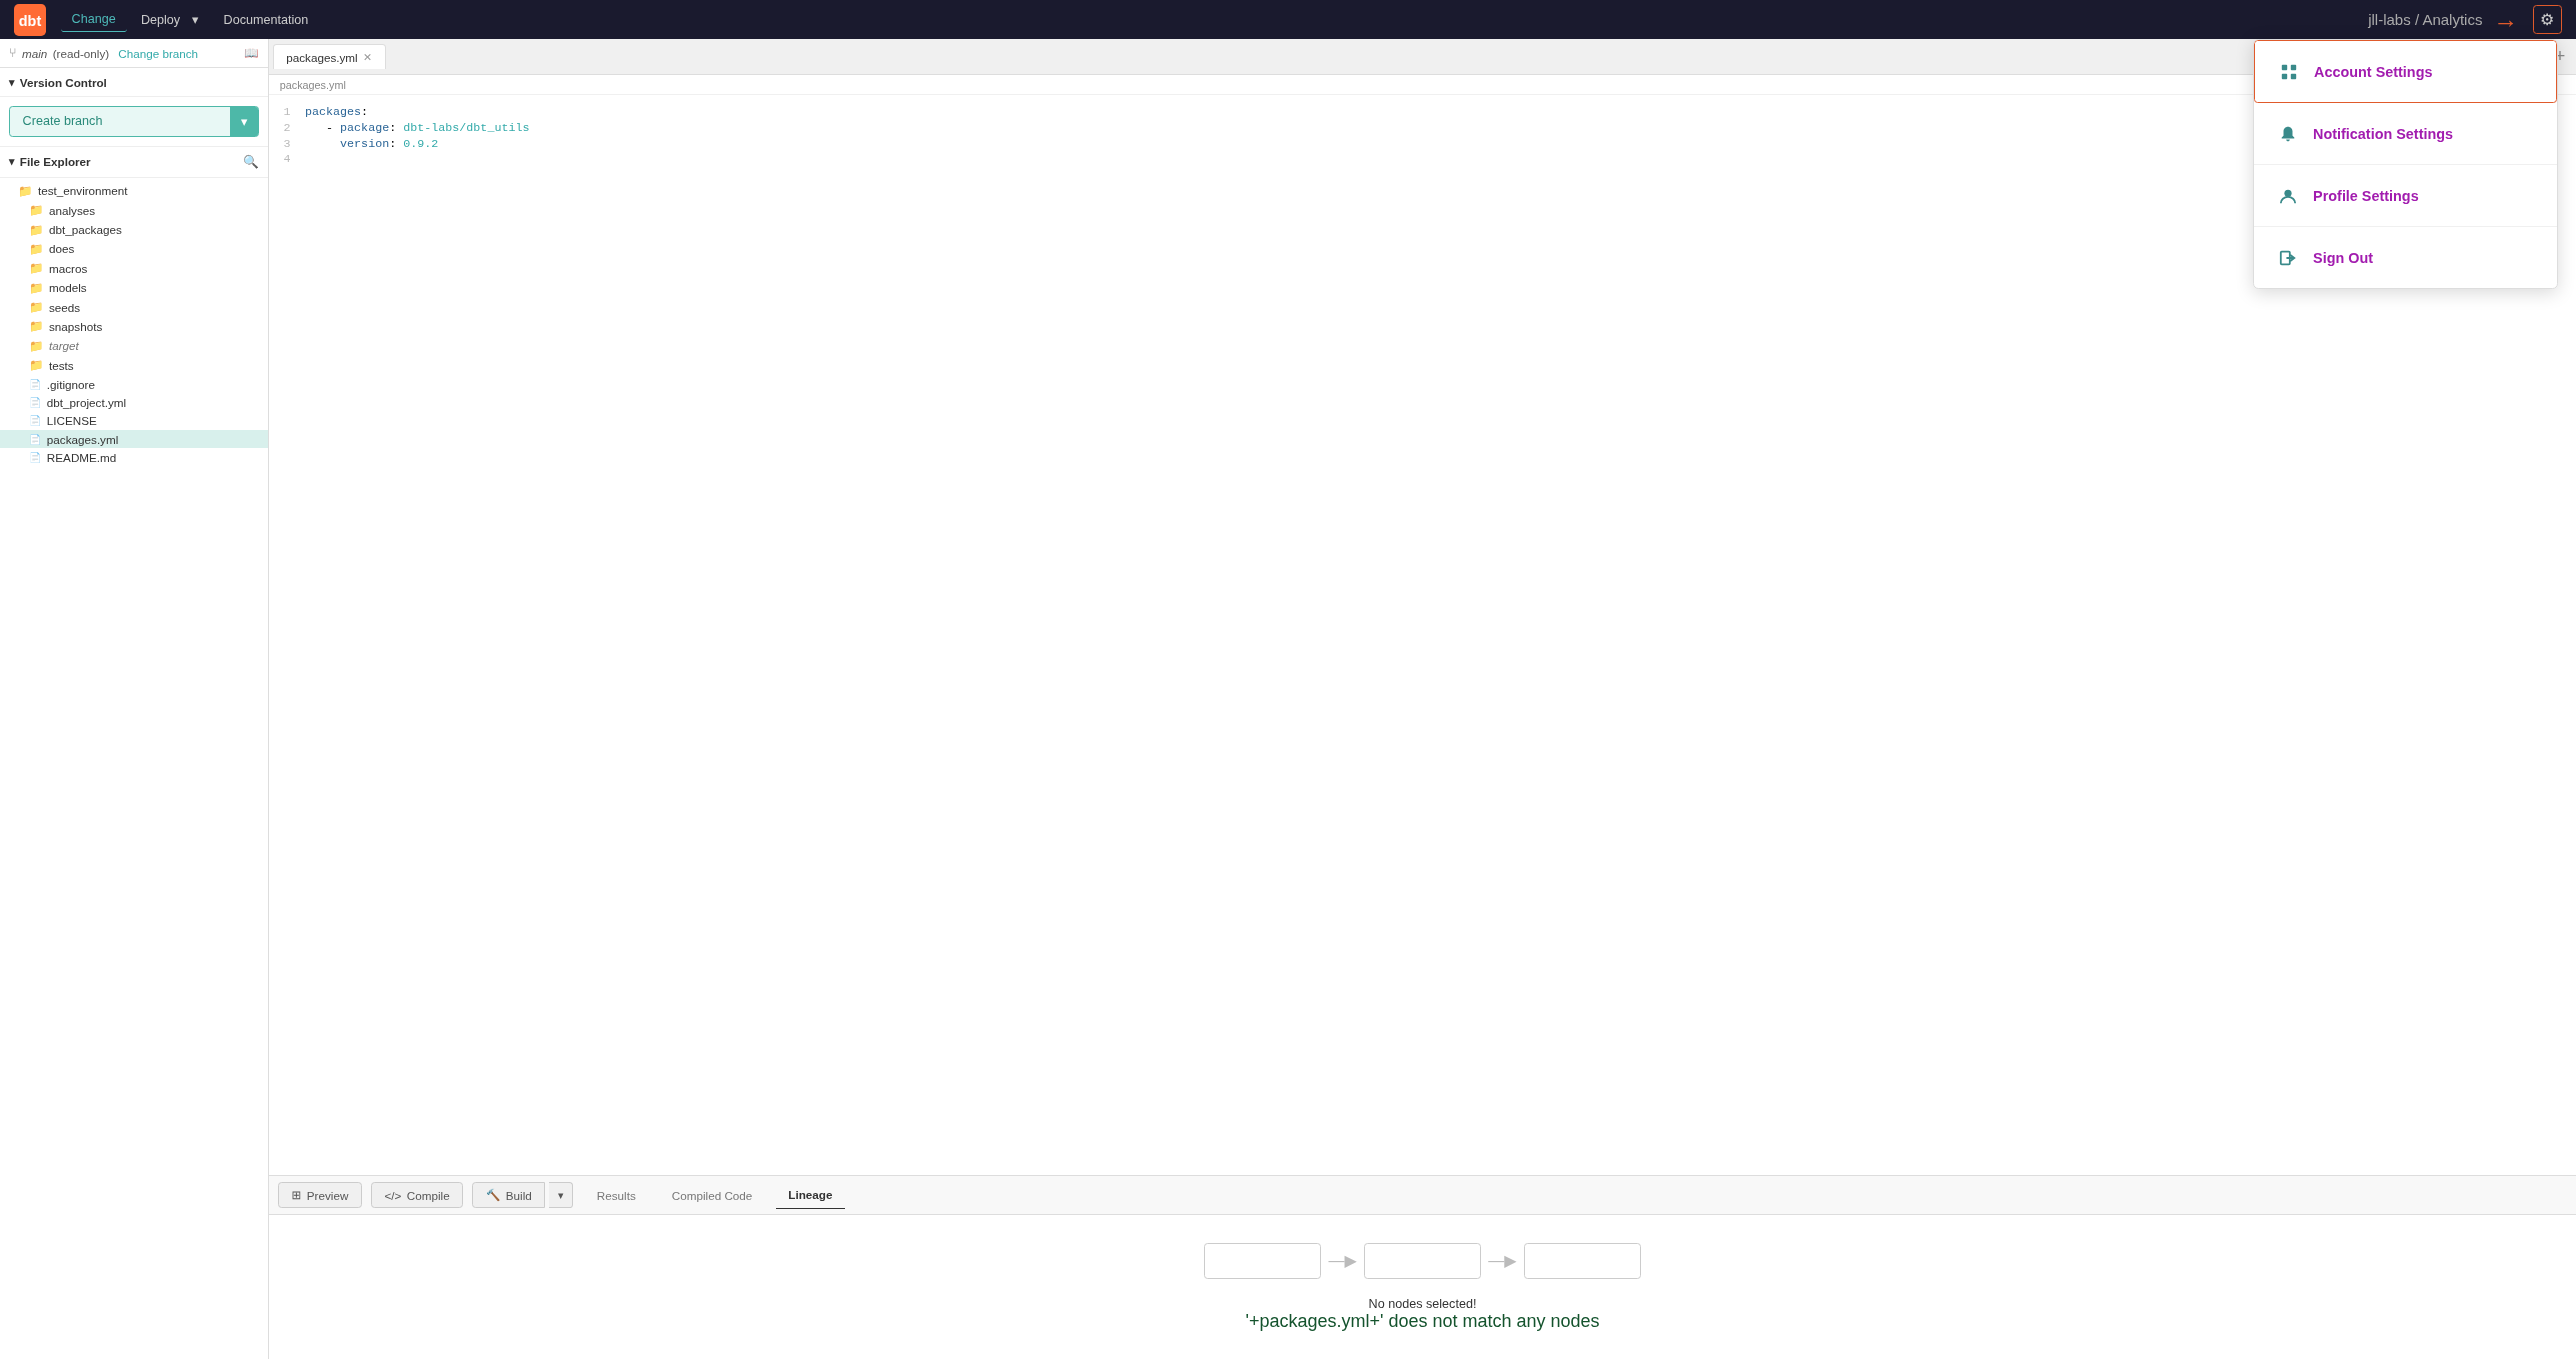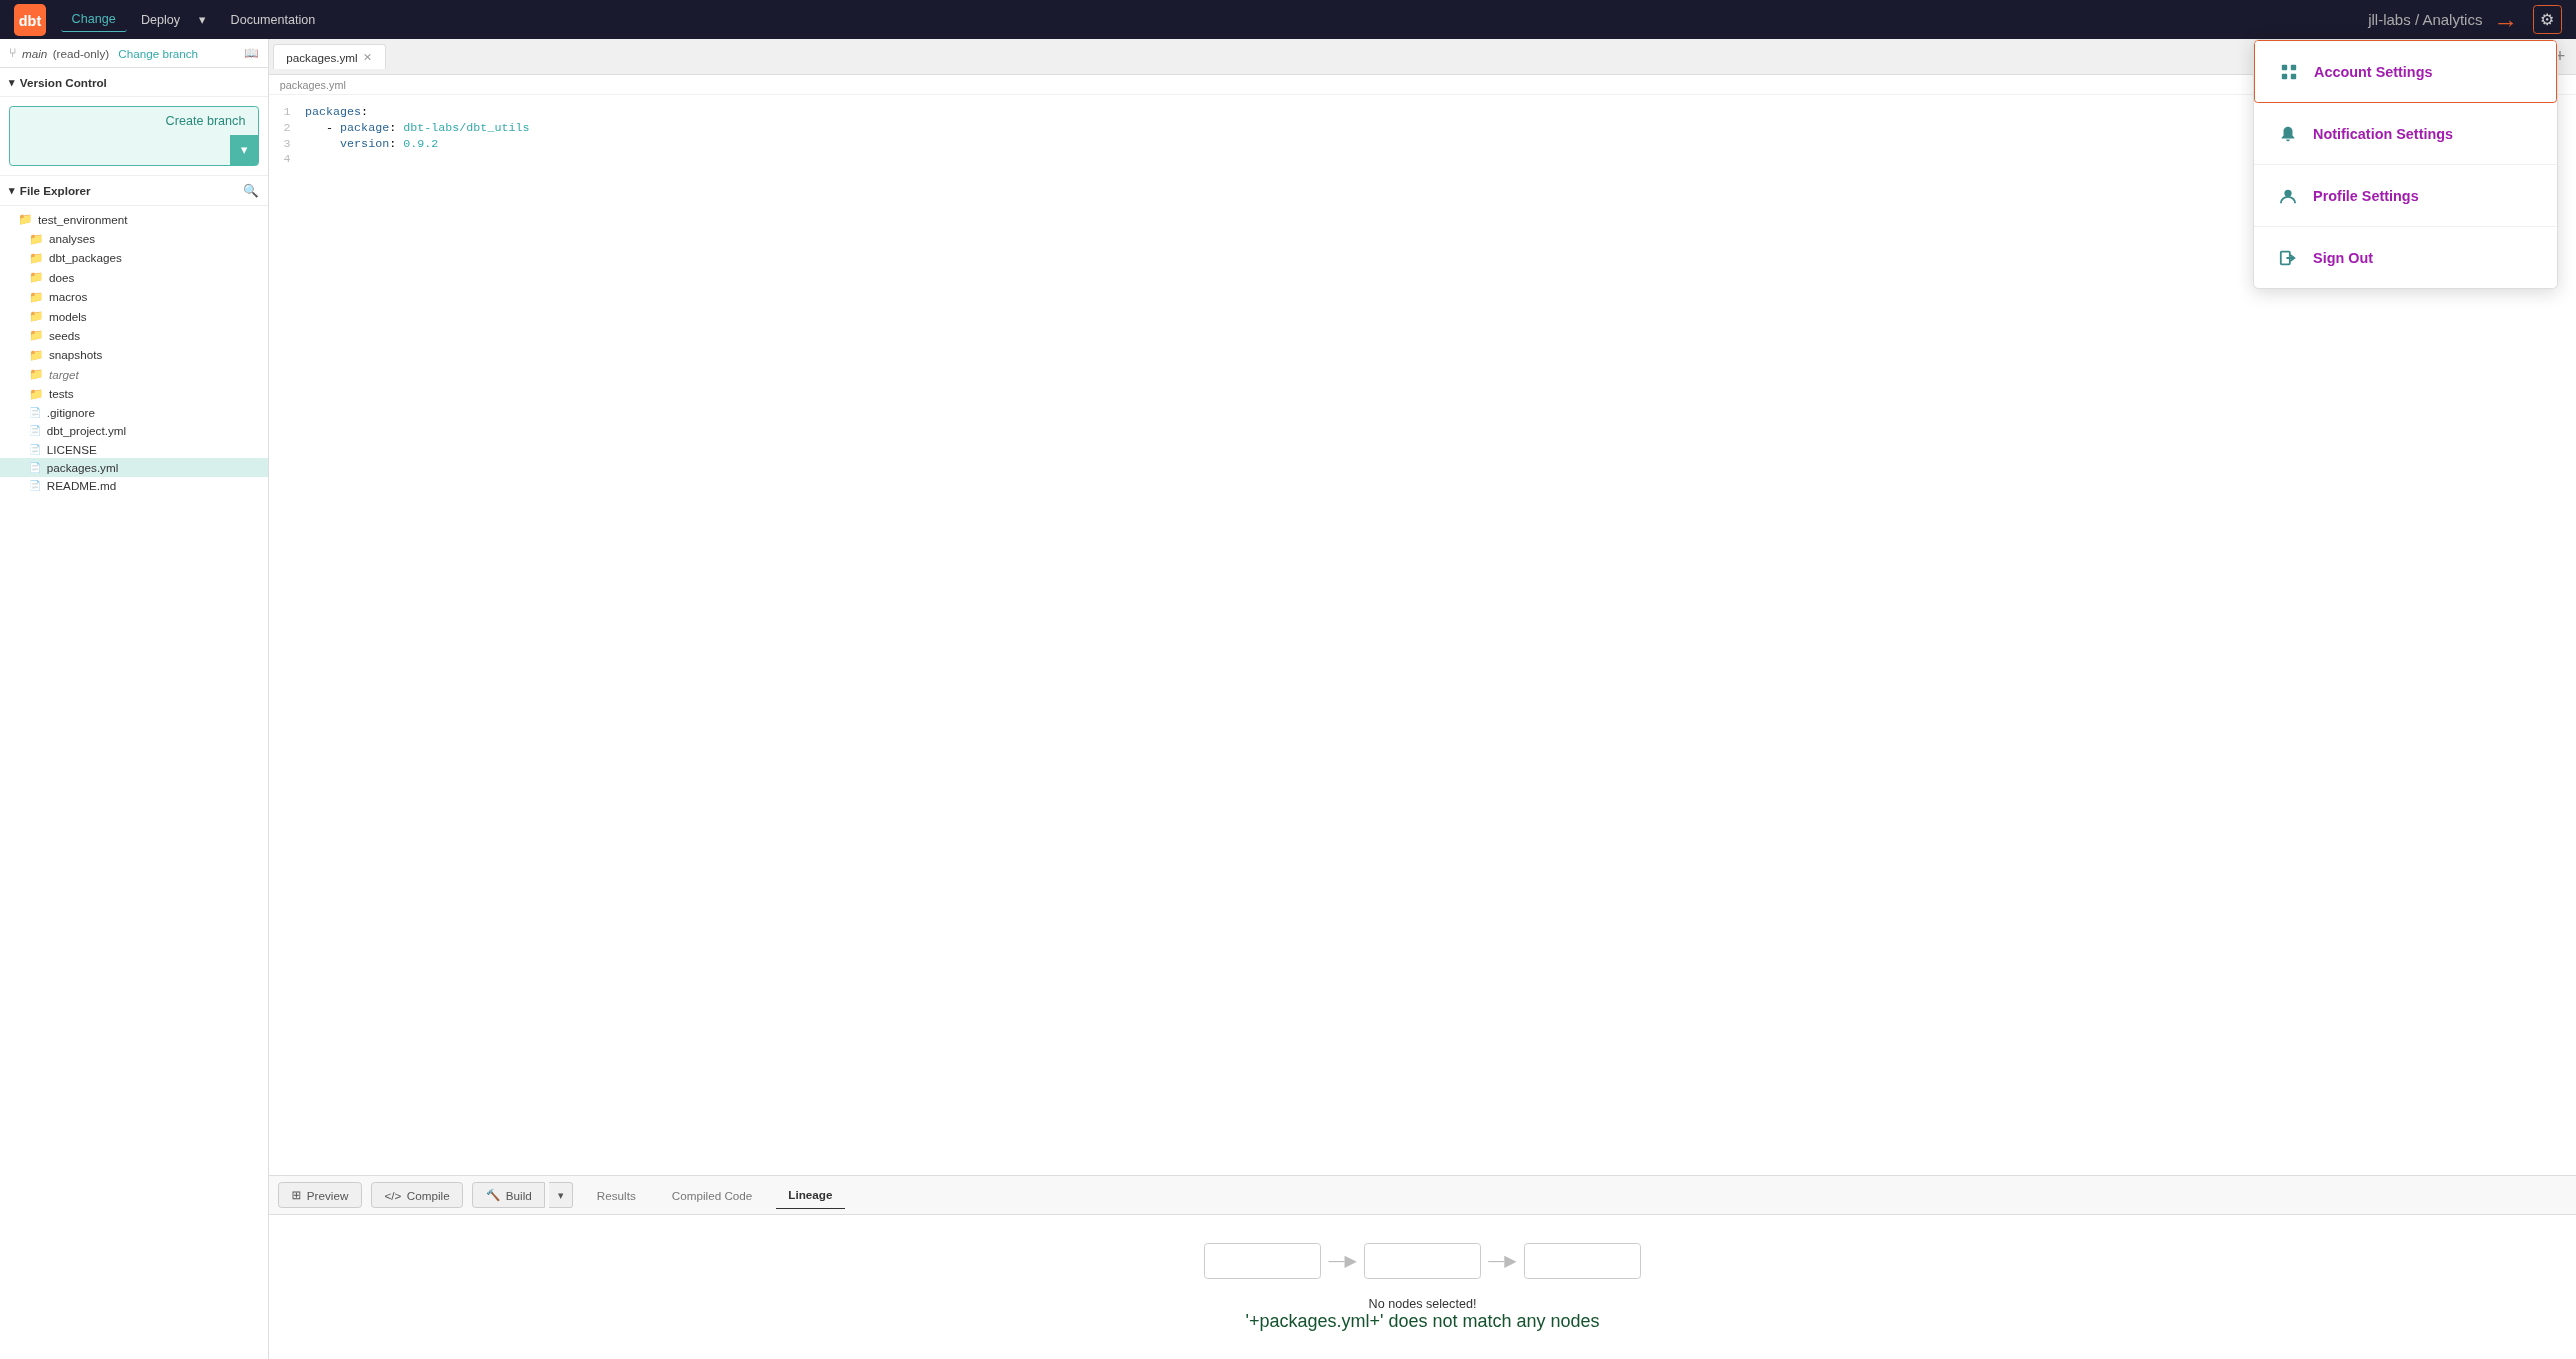--- a/index.html
+++ b/index.html
@@ -33,21 +33,21 @@
       cursor: pointer;
       border-radius: 3.6px;
     }
     .nav-item.active {
       color: #4db8b8;
       border-bottom: 1.8px solid #4db8b8;
     }
     .nav-item-deploy {
       display: flex;
       align-items: center;
-      gap: 19px;
+      gap: 12px;
     }
     .nav-right {
       display: flex;
       align-items: center;
       gap: 10.8px;
       margin-left: auto;
     }
     .nav-project-label {
       color: #aaa;
       font-size: 15px;
@@ -106,26 +106,25 @@
       font-weight: 600;
       color: #333;
       border-bottom: 0.9px solid #eee;
       cursor: pointer;
     }
     .chevron-icon { font-size: 10.8px; }
 
     .create-branch-btn {
       margin: 9px;
       display: flex;
-      align-items: flex-end;
+      align-items: flex-start;
       border: 0.9px solid #4db8a8;
       border-radius: 3.6px;
       overflow: hidden;
       background: #e8f8f5;
-      flex-direction: column;
     }
     .create-branch-label {
       flex: 1;
       padding: 7.2px 12.6px;
       font-size: 12.6px;
       color: #2a8a7a;
       font-weight: 500;
     }
     .create-branch-chevron {
       padding: 7.2px 10.8px;

